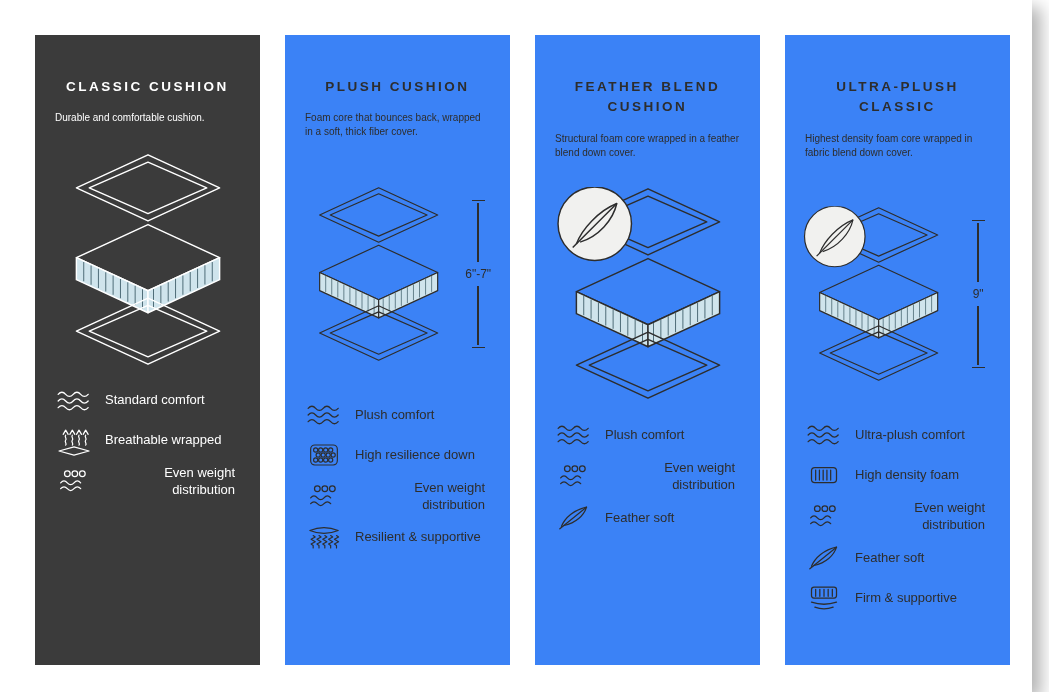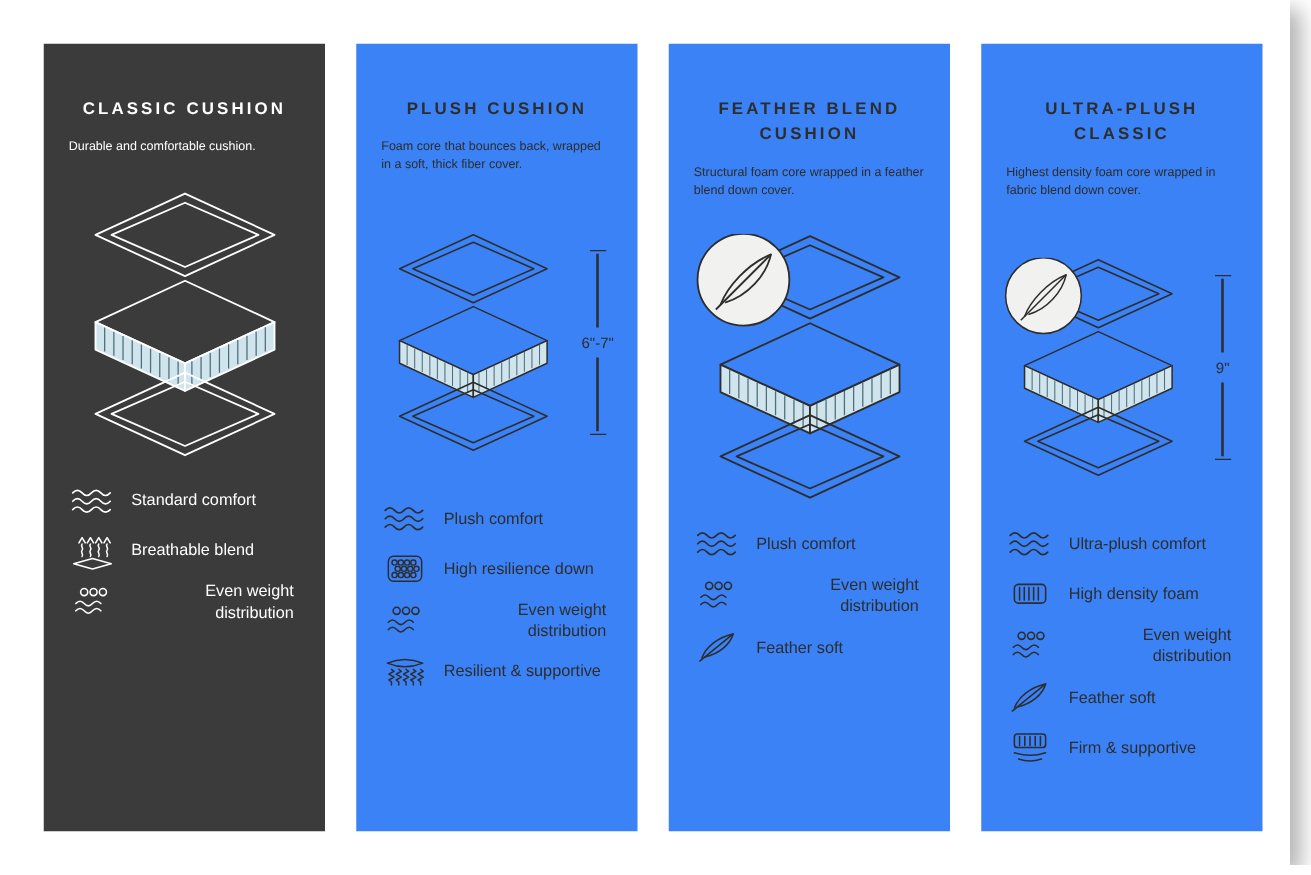--- a/index.html
+++ b/index.html
@@ -162,21 +162,21 @@
               </svg>
             </span>
           <span class="f-label">Standard comfort</span>
         </div>
         <div class="feature">
           <span class="f-icon">
               <svg width="40" height="30" viewBox="0 0 48 36">
                 <use href="#sym-breathable"></use>
               </svg>
             </span>
-          <span class="f-label">Breathable blend</span>
+          <span class="f-label">Breathable wrapped</span>
         </div>
         <div class="feature">
           <span class="f-icon">
               <svg width="40" height="30" viewBox="0 0 48 36">
                 <use href="#sym-even"></use>
               </svg>
             </span>
           <span class="f-label">Even weight distribution</span>
         </div>
       </div>

